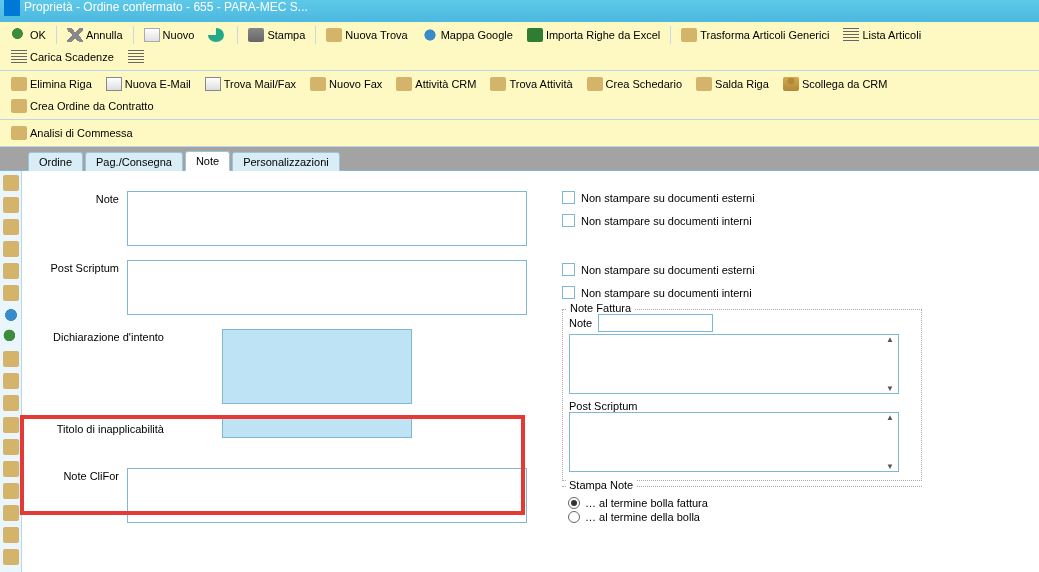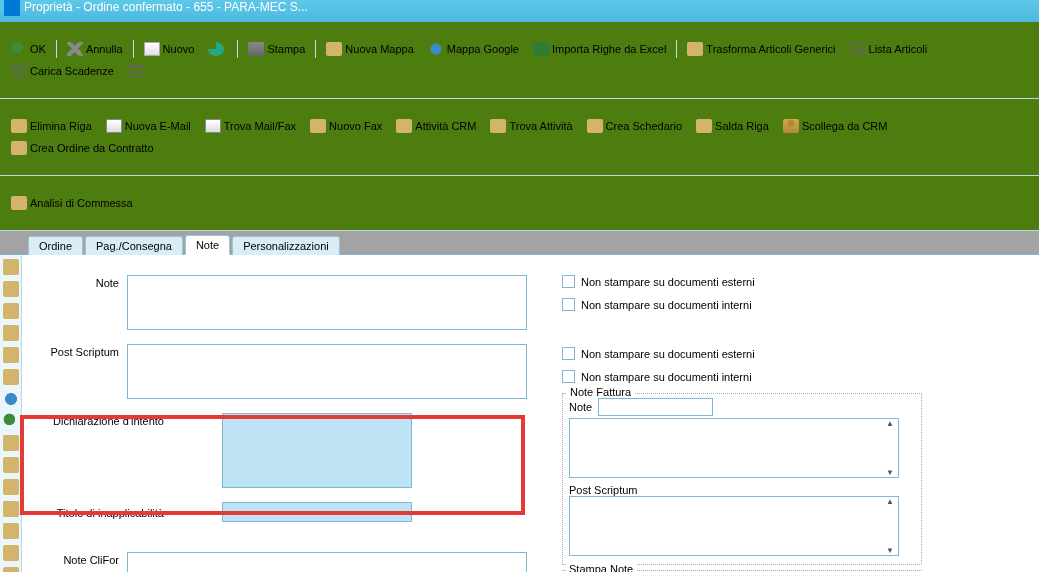--- a/index.html
+++ b/index.html
@@ -2,21 +2,21 @@
 <html><head>
 <meta charset="utf-8">
 <style>
 * { box-sizing: border-box; margin: 0; padding: 0; font-family: "Segoe UI", Tahoma, sans-serif; font-size: 11px; }
 body { width: 1039px; height: 572px; overflow: hidden; background: #fff; }
 
 .titlebar { height: 22px; background: linear-gradient(#5dc9e8,#4db8e0); color: #fff; display: flex; align-items: flex-start; padding: 0 4px; }
 .titlebar .icon { width: 16px; height: 16px; background: #0078d7; margin-right: 4px; display: inline-block; }
 .titlebar-text { font-size: 12px; }
 
-.toolbar { background: #4d7c0f; border-bottom: 1px solid #b8d8e8; padding: 16px 4px; display: flex; flex-wrap: wrap; align-items: center; }
+.toolbar { background: #fef9c3; border-bottom: 1px solid #b8d8e8; padding: 2px 4px; display: flex; flex-wrap: wrap; align-items: center; }
 .tbtn { display: inline-flex; align-items: center; padding: 2px 5px; margin: 1px 1px; cursor: pointer; border: 1px solid transparent; border-radius: 2px; white-space: nowrap; }
 .tbtn .ic { width: 16px; height: 14px; margin-right: 3px; display: inline-block; }
 .sep { width: 1px; height: 18px; background: #c5d9e6; margin: 0 3px; }
 
 .ic-check { background: radial-gradient(circle at 40% 40%, #3c8c3c 40%, transparent 45%); }
 .ic-cancel { background: linear-gradient(45deg,transparent 40%,#888 40%,#888 60%,transparent 60%), linear-gradient(-45deg,transparent 40%,#888 40%,#888 60%,transparent 60%); }
 .ic-new { background: linear-gradient(#fff,#e0e0e0); border:1px solid #aaa; }
 .ic-refresh { background: conic-gradient(#2a8 0 270deg, transparent 270deg); border-radius:50%; }
 .ic-print { background: linear-gradient(#888,#666); border-radius:2px; }
 .ic-generic { background: #d4b46a; border-radius:2px; }
@@ -88,21 +88,21 @@
       <span class="ic ic-refresh"></span>
     </div>
   <div class="sep"></div>
   <div class="tbtn">
       <span class="ic ic-print"></span>
       <span>Stampa</span>
     </div>
   <div class="sep"></div>
   <div class="tbtn">
       <span class="ic ic-generic"></span>
-      <span>Nuova Mappa</span>
+      <span>Nuova Trova</span>
     </div>
   <div class="tbtn">
       <span class="ic ic-globe"></span>
       <span>Mappa Google</span>
     </div>
   <div class="tbtn">
       <span class="ic ic-excel"></span>
       <span>Importa Righe da Excel</span>
     </div>
   <div class="sep"></div>
@@ -269,19 +269,23 @@
             </div>
         </div>
       </div>
 
       <div class="fieldset" style="border-bottom:none;border-left:none;border-right:none;padding-top:8px;">
         <div class="legend">Stampa Note</div>
         <div class="radio-row">
             <div class="radio sel"></div>
             <span>… al termine bolla fattura</span>
           </div>
+        <div class="radio-row">
+            <div class="radio"></div>
+            <span>… al termine della bolla</span>
+          </div>
       </div>
     </div>
 
   </div>
 </div>
 
 <div class="highlight-box"></div>
 
 </body></html>

